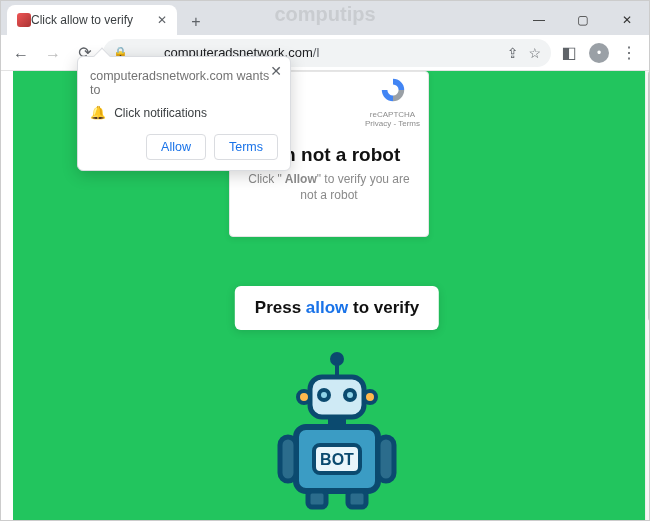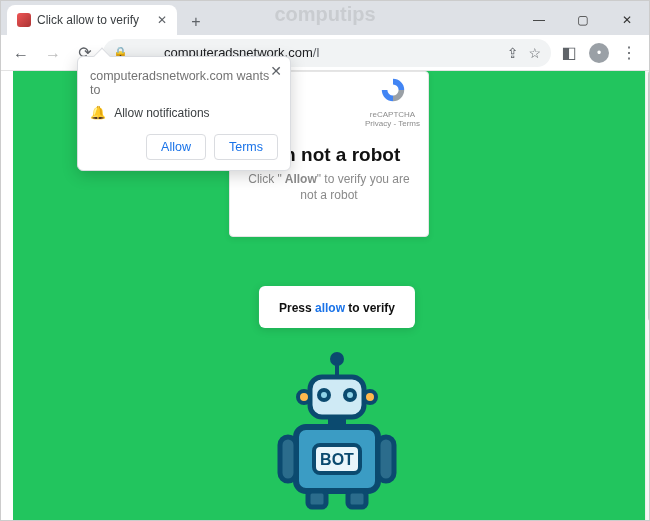--- a/index.html
+++ b/index.html
@@ -1,21 +1,21 @@
 <!DOCTYPE html>
 <html><head>
 <meta charset="utf-8">
 <style>
   * { margin: 0; padding: 0; box-sizing: border-box; font-family: "Segoe UI", Arial, sans-serif; }
   body { width: 650px; height: 521px; background: #fff; overflow: hidden; position: relative; border: 1px solid #ccc; }
 
   
   .titlebar { height: 34px; background: #dee1e6; display: flex; align-items: flex-end; position: relative; }
   .watermark { position: absolute; top: 2px; left: 50%; transform: translateX(-50%); color: #c9ccd0; font-size: 20px; font-weight: 600; pointer-events: none; }
-  .tab { background: #fff; border-radius: 8px 8px 0 0; height: 30px; margin-left: 6px; padding: 0 10px; display: flex; align-items: center; gap: 6px; min-width: 170px; position: relative; }
+  .tab { background: #fff; border-radius: 8px 8px 0 0; height: 30px; margin-left: 6px; padding: 0 10px; display: flex; align-items: center; gap: 0; min-width: 170px; position: relative; }
   .tab .favicon { width: 14px; height: 14px; border-radius: 3px; background: linear-gradient(135deg,#e55,#a33); }
   .tab .title { font-size: 12px; color: #3c4043; white-space: nowrap; overflow: hidden; }
   .tab .close { font-size: 12px; color: #5f6368; margin-left: auto; }
   .newtab { width: 26px; height: 26px; display: flex; align-items: center; justify-content: center; color: #5f6368; font-size: 16px; margin-left: 6px; }
   .winbtns { margin-left: auto; display: flex; }
   .winbtn { width: 44px; height: 30px; display: flex; align-items: center; justify-content: center; color: #333; font-size: 12px; }
 
   
   .toolbar { height: 36px; background: #fff; border-bottom: 1px solid #e3e3e3; display: flex; align-items: center; padding: 0 6px; gap: 4px; }
   .tb-btn { width: 28px; height: 28px; display: flex; align-items: center; justify-content: center; border-radius: 50%; color: #5f6368; font-size: 16px; }
@@ -34,21 +34,21 @@
   .scrollbar .thumb { position: absolute; left: 2px; right: 2px; top: 0; height: 250px; background: #c7c7c7; border-radius: 3px; }
 
   .card-robot { position: absolute; left: 216px; top: 0; width: 200px; height: 166px; background: #fff; border: 1px solid #e5e5e5; border-radius: 4px; box-shadow: 0 2px 6px rgba(0,0,0,.08); padding: 12px 10px; text-align: center; }
   .recaptcha { position: absolute; right: 8px; top: 4px; text-align: center; }
   .recaptcha .logo { width: 28px; height: 28px; margin: 0 auto 2px; }
   .recaptcha .cap { font-size: 8px; color: #8c8c8c; }
   .robot-title { margin-top: 60px; font-size: 19px; font-weight: 700; color: #111; }
   .robot-sub { margin-top: 6px; font-size: 12px; color: #8a8a8a; line-height: 1.3; }
 
   .press-card { position: absolute; left: 50%; top: 215px; transform: translateX(-50%); background: #fff; border-radius: 6px; box-shadow: 0 2px 8px rgba(0,0,0,.12); padding: 12px 20px; white-space: nowrap; }
-  .press-card .txt { font-size: 12px; font-weight: 700; color: #111; }
+  .press-card .txt { font-size: 17px; font-weight: 700; color: #111; }
   .press-card .allow { color: #1a73e8; }
 
   .bot-illus { position: absolute; left: 50%; top: 280px; transform: translateX(-50%); }
 
   
   .perm { position: absolute; left: 76px; top: 55px; width: 214px; background: #fff; border: 1px solid #dadce0; border-radius: 6px; box-shadow: 0 4px 16px rgba(0,0,0,.18); padding: 12px 12px 10px; z-index: 50; }
   .perm .arrow { position: absolute; top: -7px; left: 18px; width: 12px; height: 12px; background:#fff; border-left:1px solid #dadce0; border-top:1px solid #dadce0; transform: rotate(45deg); }
   .perm .close { position: absolute; top: 6px; right: 8px; color:#5f6368; font-size: 14px; }
   .perm .line1 { font-size: 12.5px; color:#737373; }
   .perm .line2 { font-size: 12px; color:#3c4043; display:flex; align-items:center; gap:8px; margin-top:8px; }
@@ -145,19 +145,19 @@
     <div class="thumb"></div>
   </div>
 </div>
 
 <div class="perm">
   <div class="arrow"></div>
   <div class="close">✕</div>
   <div class="line1">computeradsnetwork.com wants to</div>
   <div class="line2">
     <span class="bell">🔔</span>
-    <span>Allow notifications</span>
+    <span>Click notifications</span>
   </div>
   <div class="btnrow">
     <button class="pbtn">Allow</button>
     <button class="pbtn">Terms</button>
   </div>
 </div>
 
 </body></html>

